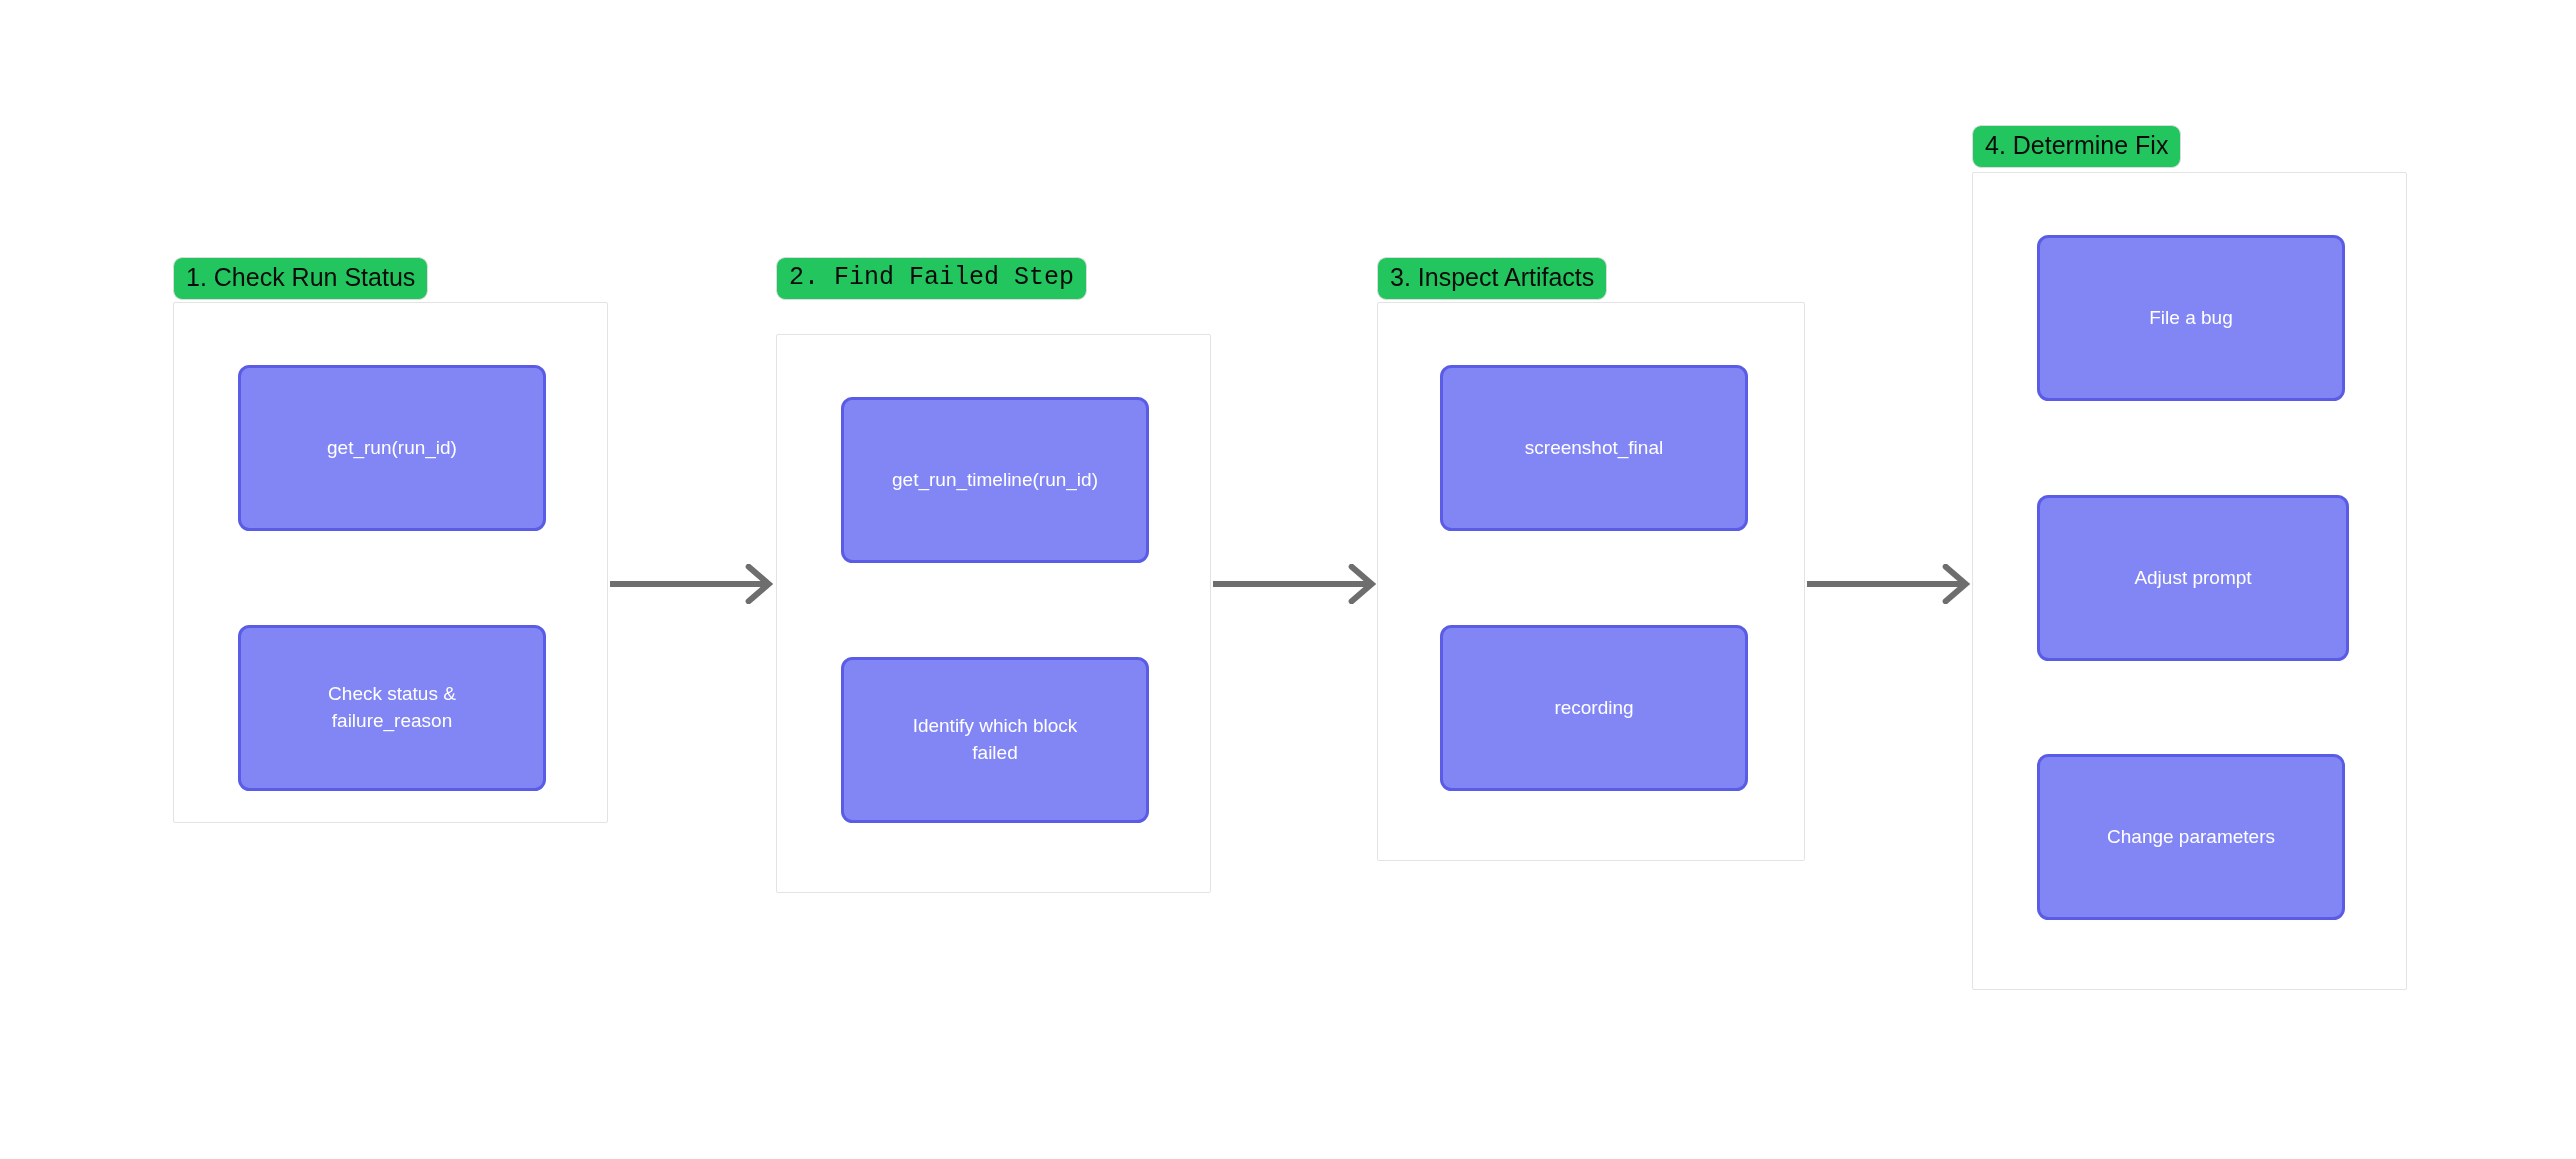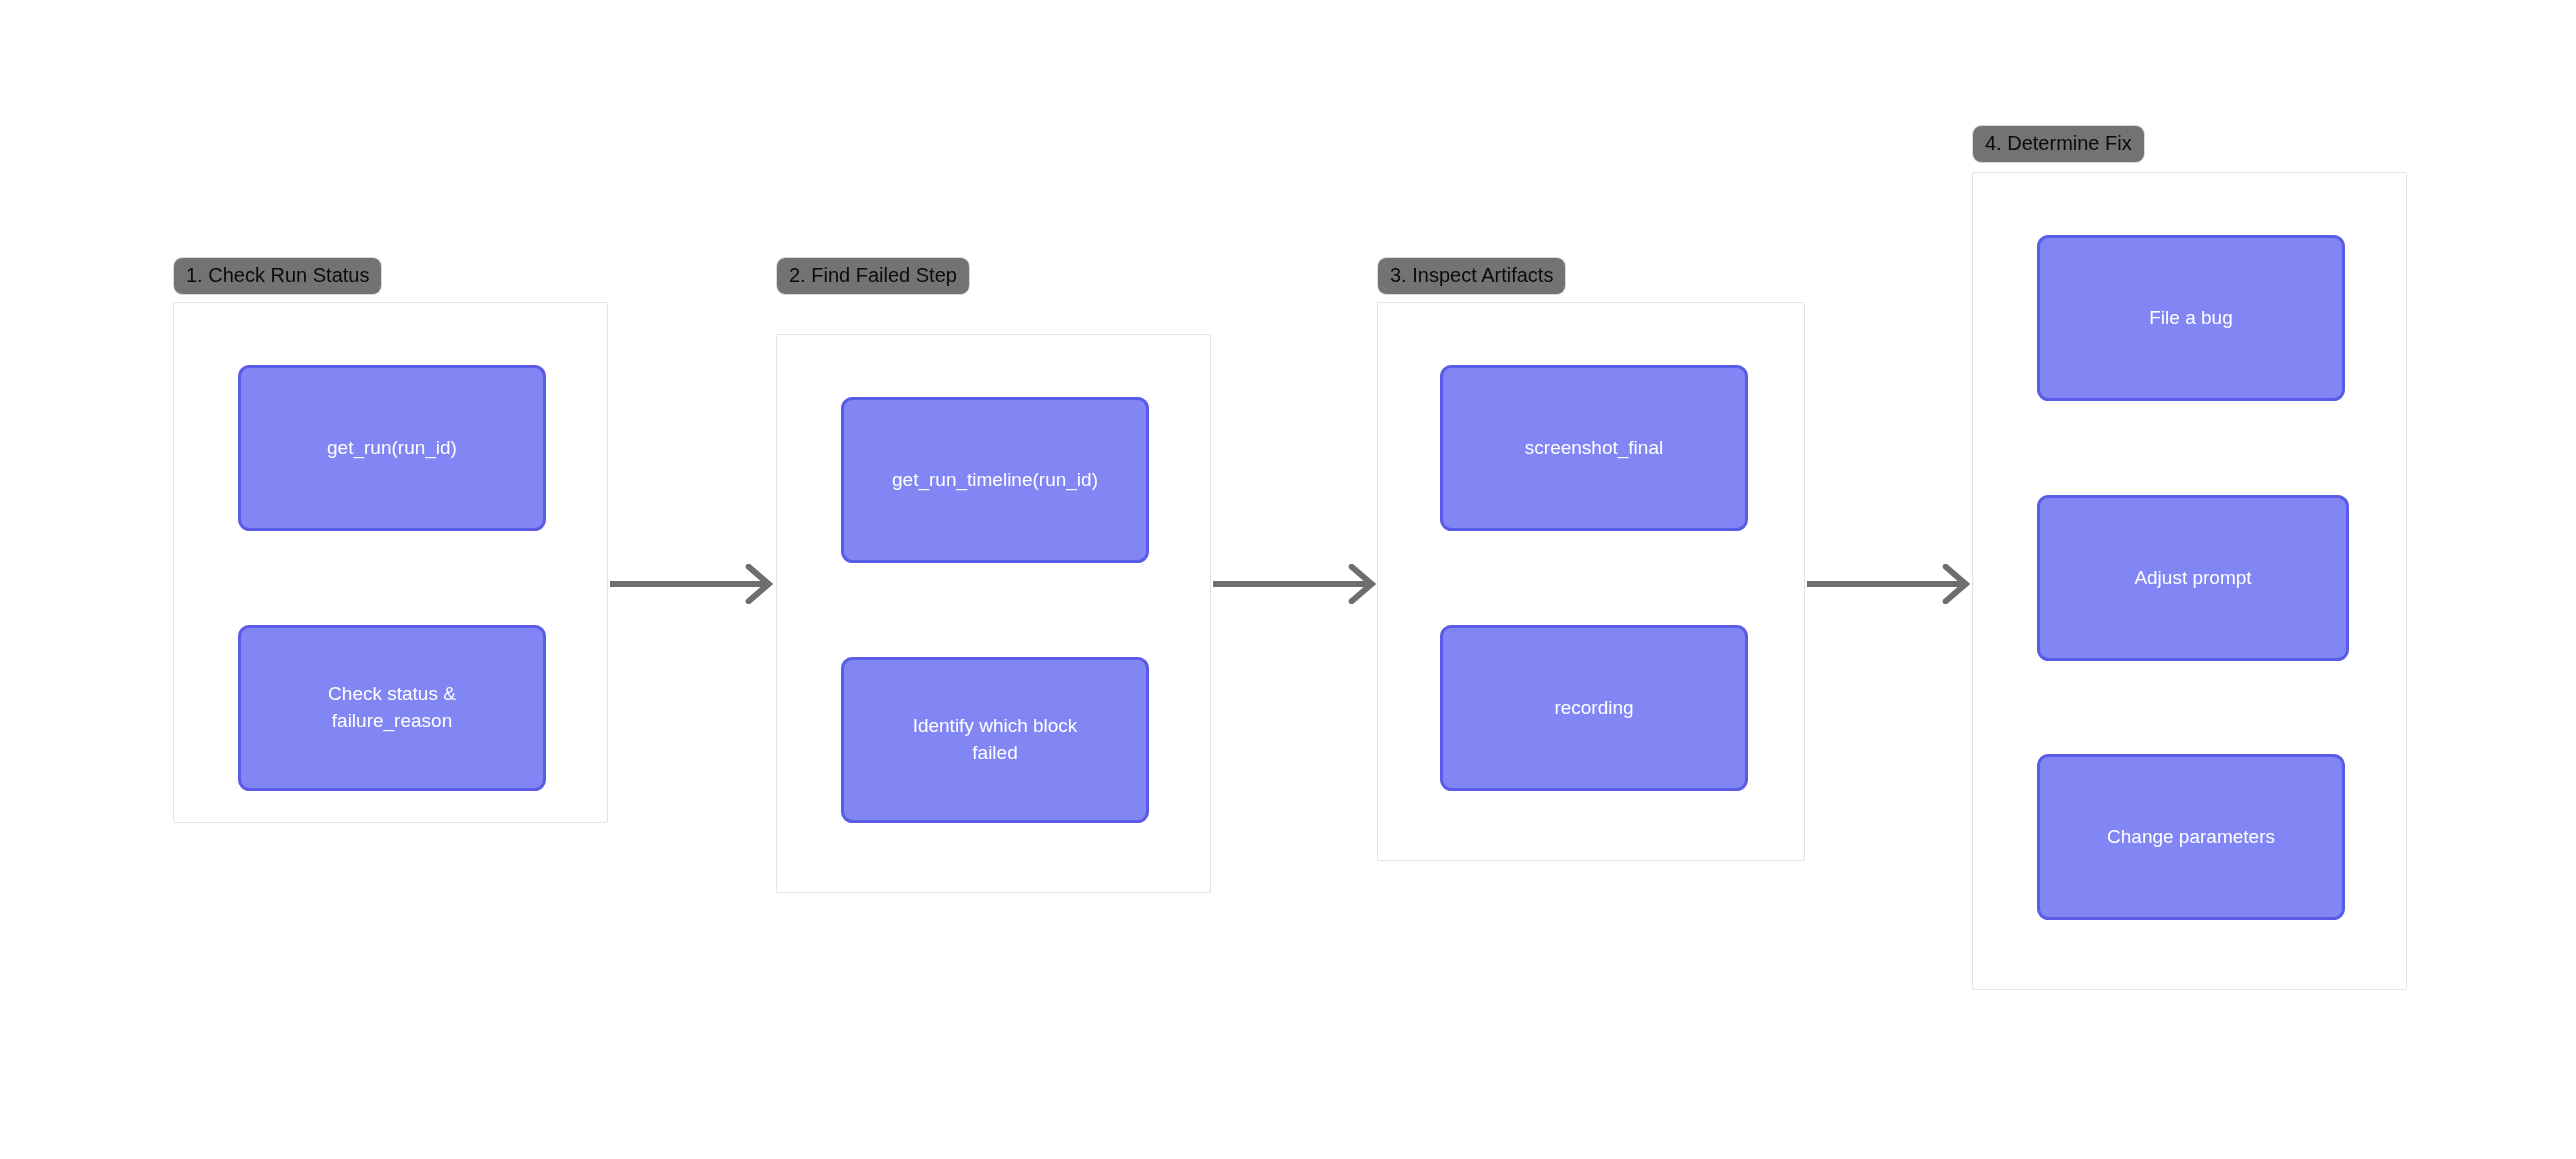--- a/index.html
+++ b/index.html
@@ -25,25 +25,25 @@
     position: absolute;
     background: #ffffff;
     border: 1.3px solid #e3e3e3;
     border-radius: 2px;
     box-sizing: border-box;
   }
 
   
   .group-label {
     position: absolute;
-    background: #737373;
+    background: #22c55e;
     border: 1.3px solid #dcdcdc;
     border-radius: 9.4px;
     color: #0b0b0b;
-    font-size: 20px;
+    font-size: 25px;
     line-height: 1;
     padding: 7.4px 12px 8.7px 12px;
     white-space: nowrap;
     box-sizing: border-box;
   }
 
   
   .node {
     position: absolute;
     background: #8286f5;
@@ -83,21 +83,21 @@
 failure_reason</div>
   </div>
 
   <div class="arrow" style="left:608px; top:564px; width:168px; height:40px;">
     <svg width="168" height="40" viewBox="0 0 250 60">
       <line x1="2" y1="30" x2="236" y2="30" stroke="#6e6e6e" stroke-width="9" stroke-linecap="butt"></line>
       <polyline points="210,4 240,30 210,56" fill="none" stroke="#6e6e6e" stroke-width="9" stroke-linecap="round" stroke-linejoin="miter"></polyline>
     </svg>
   </div>
 
-  <div class="group-label" style="left:776px; top:257px;">2. Find Failed Step</div>
+  <div class="group-label" style="left:776px; top:257px;font-family:Liberation Mono, monospace;">2. Find Failed Step</div>
 
   <div class="group" style="left:776px; top:302px; width:435px; height:559px;margin-top:32px;">
 
     <div class="node" style="left:64px; top:62px; width:308px; height:166px;">get_run_timeline(run_id)</div>
 
     <div class="node" style="left:64px; top:322px; width:308px; height:166px;">Identify which block
 failed</div>
   </div>
 
   <div class="arrow" style="left:1211px; top:564px; width:168px; height:40px;">

